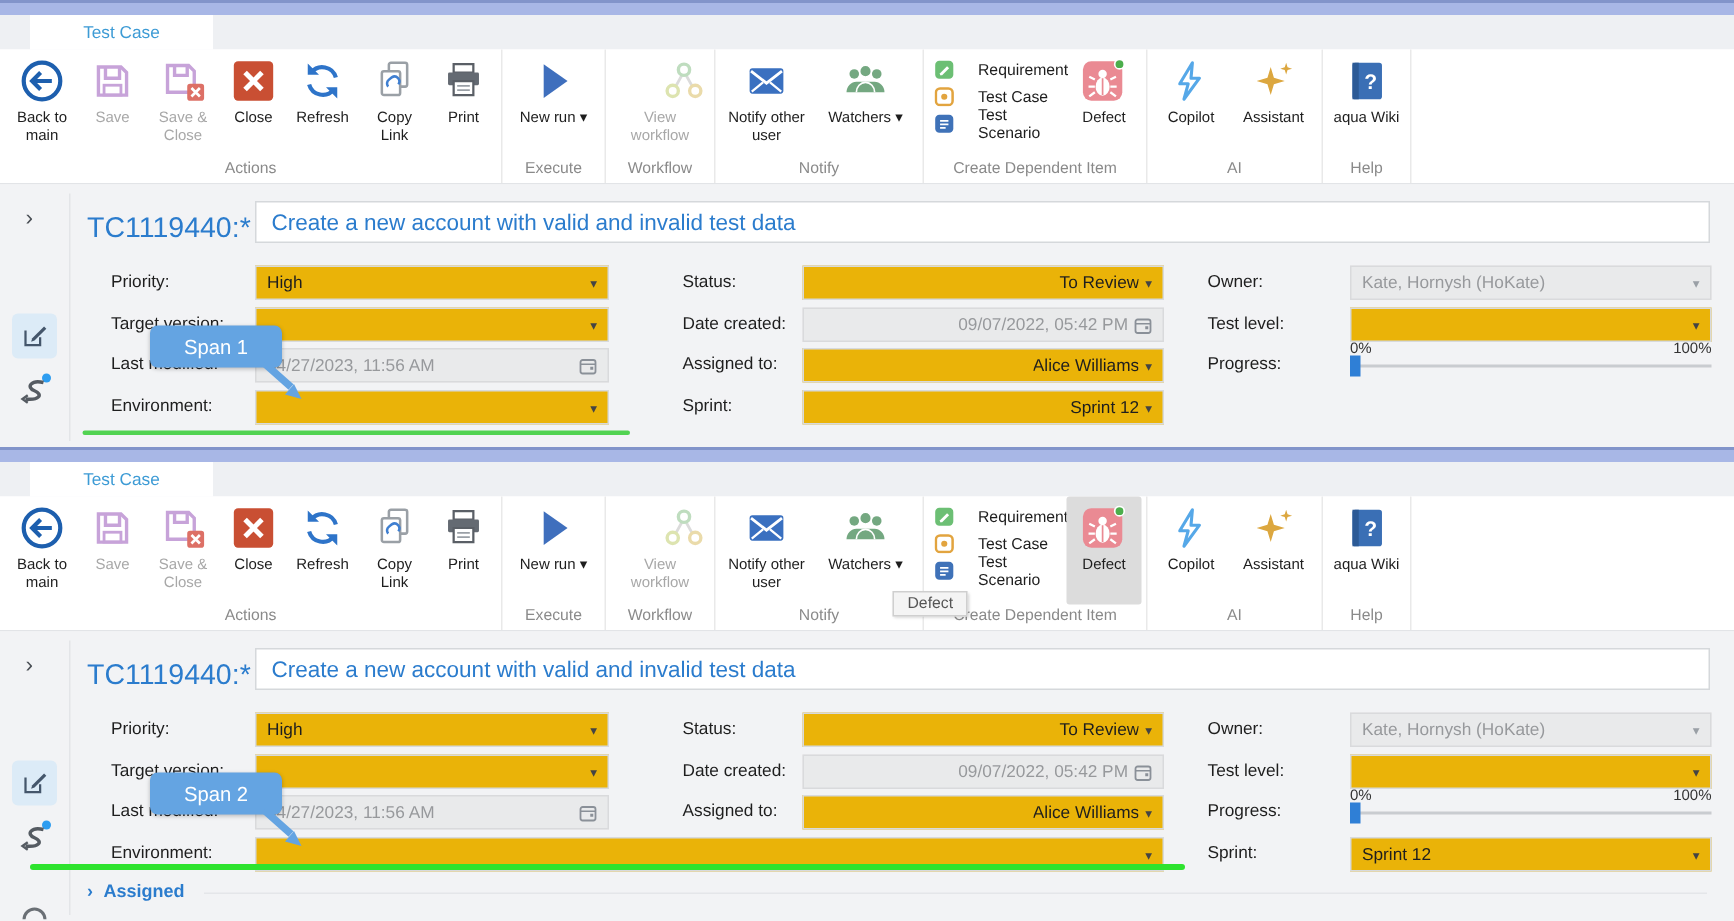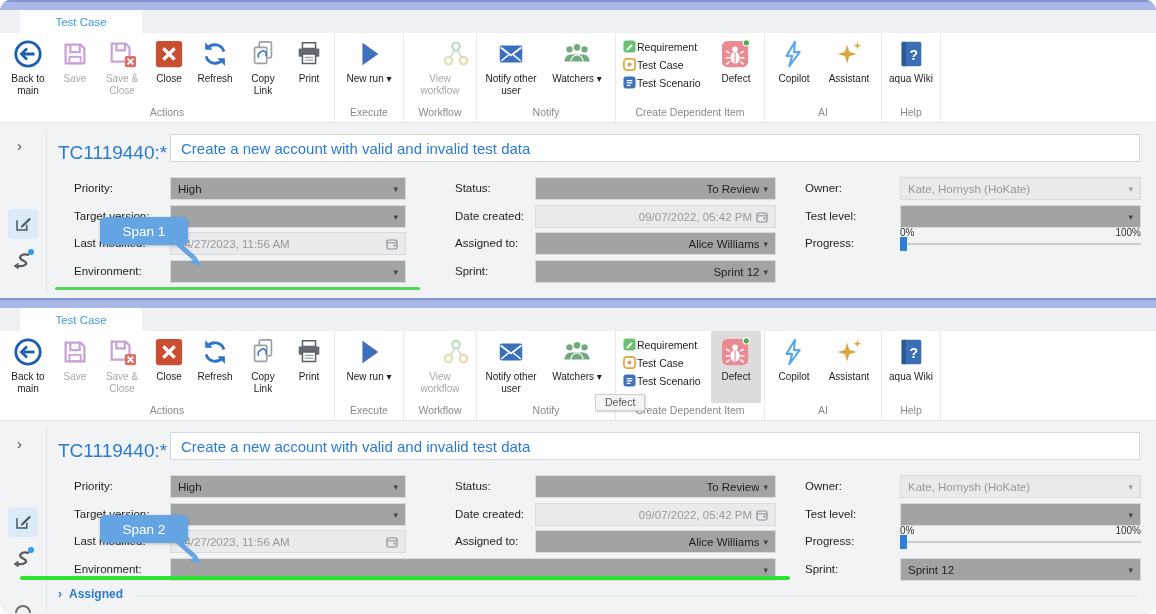--- a/index.html
+++ b/index.html
@@ -1,18 +1,18 @@
 <!DOCTYPE html>
 <html><head>
 <meta charset="utf-8">
 <style>
   html,body{margin:0;padding:0;}
   body{width:1156px;height:614px;overflow:hidden;background:#fff;
        font-family:"Liberation Sans",sans-serif;-webkit-font-smoothing:antialiased;}
-  #app{width:1156px;height:614px;overflow:hidden;border-radius:11px;}
+  #app{width:1156px;height:614px;overflow:hidden;}
 
   .panel{position:relative;background:#fff;overflow:hidden;}
   .panel--1{height:298px;}
   .panel--2{height:316px;}
 
   .topbar{height:10px;background:#a8b7e6;border-top:2px solid #8294ca;box-sizing:border-box;}
   .tabstrip{height:23px;background:#eef0f3;position:relative;}
   .tab{position:absolute;left:20px;top:0;width:122px;height:23px;background:#fff;
        color:#3d9bd5;font-size:11.5px;display:flex;align-items:center;justify-content:center;}
 
@@ -23,21 +23,21 @@
   .rbtn{display:flex;flex-direction:column;align-items:center;padding:5px 2px 0;gap:3px;cursor:default;}
   .rbtn .lbl{font-size:10px;color:#1e1e1e;text-align:center;line-height:1.18;}
   .rbtn.disabled .lbl{color:#a8a8a8;}
   .ricon{height:32px;display:flex;align-items:center;justify-content:center;}
   .ricon svg{display:block;}
   .rgl{height:17px;font-size:10.5px;color:#8a8a8a;text-align:center;line-height:15px;}
   .w46{width:46px;} .w40{width:40px;} .w44{width:44px;} .w58{width:58px;}
   .w62{width:62px;align-items:flex-end;} .w66{width:66px;} .w48{width:48px;} .w54{width:54px;}
   .ministack{display:flex;flex-direction:column;justify-content:flex-start;gap:3px;
              padding:6px 4px 0 4px;width:84px;}
-  .mini{display:flex;align-items:center;gap:1px;font-size:10.5px;color:#1e1e1e;height:15px;}
+  .mini{display:flex;align-items:center;gap:16px;font-size:10.5px;color:#1e1e1e;height:15px;}
   .mini svg{display:block;flex:none;}
   .btn-defect{border-radius:2px;}
   .panel--2 .btn-defect{background:#dcdcdc;}
   .dtip{position:absolute;left:595px;top:63px;background:#f4f4f4;border:1px solid #cfcfcf;
         color:#555;font-size:10.5px;padding:1px 9px 2px;box-shadow:1px 1px 2px rgba(0,0,0,.18);z-index:5;}
 
   .content{position:relative;background:#f2f3f5;}
   .panel--1 .content{height:175px;}
   .panel--2 .content{height:193px;}
 
@@ -47,21 +47,21 @@
            border-radius:4px;display:flex;align-items:center;justify-content:center;}
   .sb-route{position:absolute;left:10px;top:124px;}
   .sb-more{position:absolute;left:13px;top:178px;}
 
   .fid{position:absolute;left:58px;top:19px;font-size:19px;color:#2b7ccd;}
   .ftitle{position:absolute;left:170px;top:11px;width:970px;height:28px;background:#fff;
           border:1px solid #d5d8db;box-sizing:border-box;font-size:15px;color:#2b7ccd;
           display:flex;align-items:center;padding:0 10px;white-space:nowrap;overflow:hidden;}
 
   .lab{position:absolute;font-size:11.5px;color:#1e1e1e;height:23px;line-height:23px;white-space:nowrap;}
-  .fld{position:absolute;height:23px;background:#a3a3a3;border:1px solid #d7dadd;box-sizing:border-box;
+  .fld{position:absolute;height:23px;background:#eab308;border:1px solid #d7dadd;box-sizing:border-box;
        display:flex;align-items:center;justify-content:space-between;gap:4px;
        padding:0 7px;font-size:11.5px;color:#1e1e1e;white-space:nowrap;overflow:hidden;}
   .fld .val{overflow:hidden;text-overflow:ellipsis;}
   .fld .caret{font-size:9px;color:#444;flex:none;}
   .fld.dis{background:#e9eaeb;color:#97999c;border-color:#d9dadc;}
   .fld.dis .caret{color:#9aa0a6;}
   .r1{top:54px;} .r2{top:82px;} .r3{top:109px;} .r4{top:137px;}
   .c1l{left:74px;} .c1f{left:170px;width:236px;}
   .c2l{left:455px;} .c2f{left:535px;width:241px;justify-content:flex-end;}
   .c3l{left:805px;} .c3f{left:900px;width:241px;}

